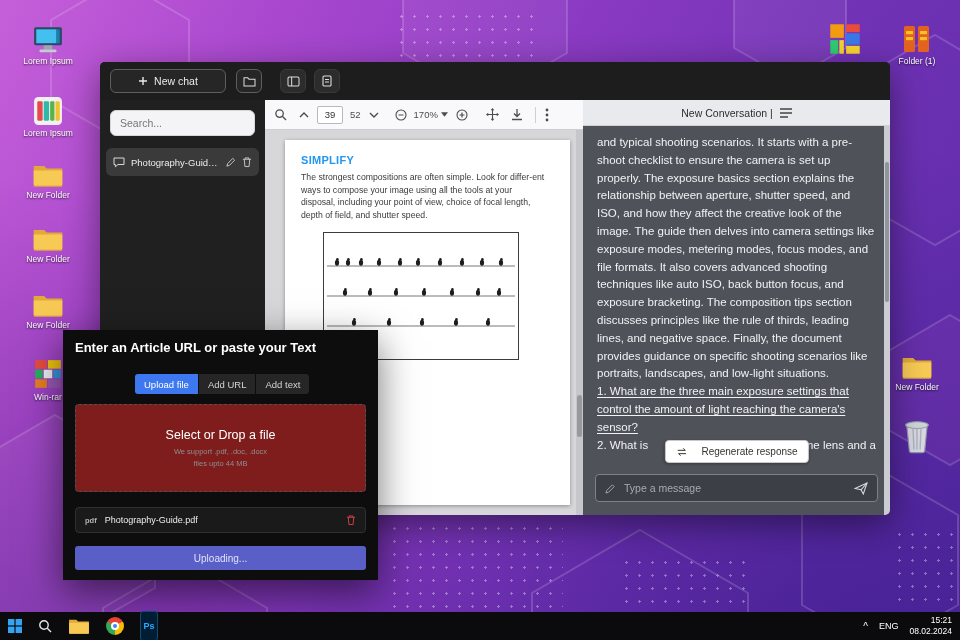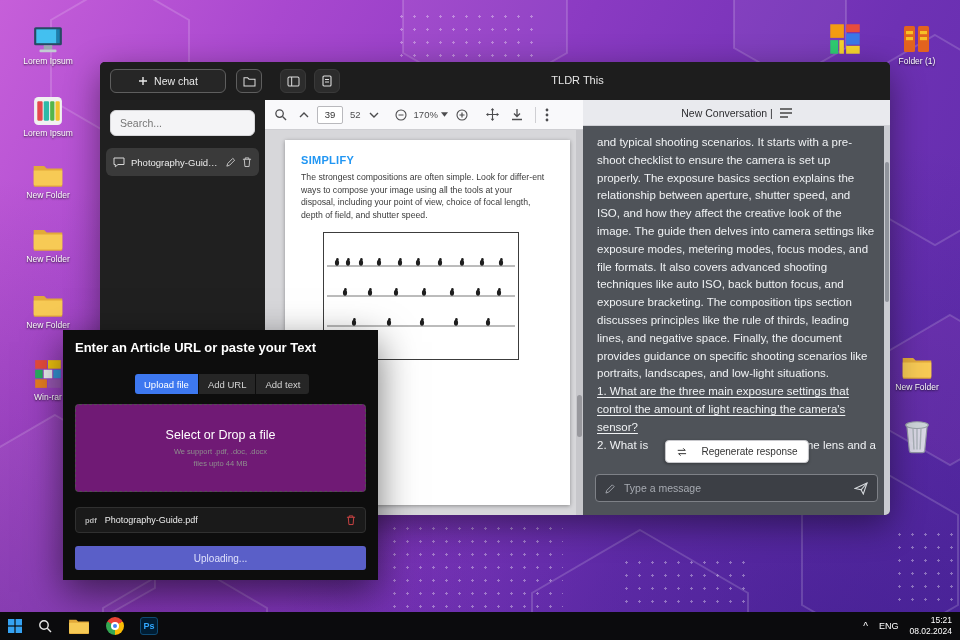--- a/index.html
+++ b/index.html
@@ -35,31 +35,31 @@
   #chat-header{position:absolute;left:0;top:0;right:0;height:26px;background:#e9eaee;display:flex;align-items:center;justify-content:center;gap:7px;color:#2e2e31;font-size:10.5px;border-bottom:1px solid #cfd0d5;}
   #chat-body{position:absolute;left:0;top:26px;right:6px;bottom:0;padding:8px 8px 0 14px;color:#f0f2f4;font-size:11.5px;line-height:17.8px;}
   .chat-q{text-decoration:underline;text-underline-offset:2px;}
   #regen-btn{position:absolute;left:50%;transform:translateX(-50%);top:340px;height:23px;background:#fff;border:1px solid #c8c8cc;border-radius:4px;box-shadow:0 1px 3px rgba(0,0,0,.3);display:flex;align-items:center;gap:14px;padding:0 10px;font-size:10px;color:#333;cursor:pointer;white-space:nowrap;}
   #chat-inputbar{position:absolute;left:12px;right:12px;top:374px;height:28px;background:#3c3f45;border:1px solid #7e8187;border-radius:4px;display:flex;align-items:center;gap:8px;padding:0 9px;}
   #chat-input{flex:1;background:transparent;border:none;outline:none;color:#cfd3d9;font-size:10.5px;}
   #chat-input::placeholder{color:#a7abb2;}
   
   #upload-modal{position:absolute;left:63px;top:330px;width:315px;height:250px;background:#0d0d0d;box-shadow:0 12px 36px rgba(0,0,0,.55);z-index:60;}
   .tab{height:20px;display:flex;align-items:center;justify-content:center;font-size:9.5px;cursor:pointer;padding:0 9px;}
-  #dropzone{position:absolute;left:12px;right:12px;top:74px;height:88px;border:1px dashed #515151;border-radius:4px;background:#701a75;display:flex;flex-direction:column;align-items:center;justify-content:center;gap:3px;cursor:pointer;}
+  #dropzone{position:absolute;left:12px;right:12px;top:74px;height:88px;border:1px dashed #515151;border-radius:4px;background:#7f1d1d;display:flex;flex-direction:column;align-items:center;justify-content:center;gap:3px;cursor:pointer;}
   #modal-filerow{position:absolute;left:12px;right:12px;top:177px;height:26px;background:#1a1a1a;border:1px solid #303030;border-radius:4px;display:flex;align-items:center;gap:8px;padding:0 9px;}
   #upload-btn{position:absolute;left:12px;right:12px;top:216px;height:24px;background:#5a5fc8;border-radius:3px;display:flex;align-items:center;justify-content:center;font-size:10px;color:#dfe1fb;cursor:pointer;}
   
   #taskbar{position:absolute;left:0;top:612px;width:960px;height:28px;background:#0b0b0d;z-index:200;display:flex;align-items:center;padding:0 8px;gap:16px;}
   .tb-btn{display:flex;align-items:center;justify-content:center;cursor:pointer;}
   #tray{position:absolute;right:8px;top:0;height:28px;display:flex;align-items:center;gap:11px;color:#fff;}
   .chrome{position:relative;border-radius:50%;background:conic-gradient(from -60deg,#ea4335 0 120deg,#fbbc05 120deg 240deg,#34a853 240deg 360deg);}
   .cwhite{position:absolute;inset:26%;background:#fff;border-radius:50%;}
   .cblue{position:absolute;inset:22%;background:#4285f4;border-radius:50%;}
-  .ps-icon{width:18px;height:18px;background:#001d33;border:1px solid #0e4a73;border-radius:3px;display:flex;align-items:center;justify-content:center;color:#31a8ff;font-size:9px;font-weight:bold;}
+  .ps-icon{width:18px;height:30px;background:#001d33;border:1px solid #0e4a73;border-radius:3px;display:flex;align-items:center;justify-content:center;color:#31a8ff;font-size:9px;font-weight:bold;}
   .sep-v{width:1px;height:16px;background:#cfcfd3;}
 </style>
 </head>
 <body>
 
 <div id="desktop">
 
   <svg class="abs" width="960" height="640" viewBox="0 0 960 640" style="left:0;top:0;">
     <g fill="none" stroke="rgba(255,255,255,0.16)" stroke-width="2">
       <polygon points="485,-90 567,-42 567,53 485,100 403,53 403,-42" fill="rgba(255,255,255,0.05)"></polygon>
@@ -198,21 +198,20 @@
             <line x1="5" y1="1" x2="5" y2="11" stroke="#dedede" stroke-width="1.1"></line>
           </svg>
       </div>
       <div class="win-btn flat" style="left:214px;top:7px;width:26px;height:24px;">
         <svg width="10" height="12" viewBox="0 0 10 12">
             <rect x="1" y="1" width="8" height="10" rx="1" fill="none" stroke="#dedede" stroke-width="1.1"></rect>
             <line x1="3" y1="4.5" x2="7" y2="4.5" stroke="#dedede"></line>
             <line x1="3" y1="7" x2="7" y2="7" stroke="#dedede"></line>
           </svg>
       </div>
-      <div class="abs" style="left:165px;right:0;top:12px;text-align:center;font-size:11px;color:#e6e6e6;">TLDR This</div>
     </div>
 
     <div id="sidebar">
       <input class="side-search" type="text" placeholder="Search..." style="">
       <div class="file-item">
         <svg width="12" height="11" viewBox="0 0 12 11">
             <path d="M1 1 h10 v6.5 h-6 l-2.7 2.3 v-2.3 h-1.3 z" fill="none" stroke="#d8d8d8" stroke-width="1"></path>
           </svg>
         <span class="fname">Photography-Guide.pdf</span>
         <svg width="11" height="11" viewBox="0 0 12 12">

